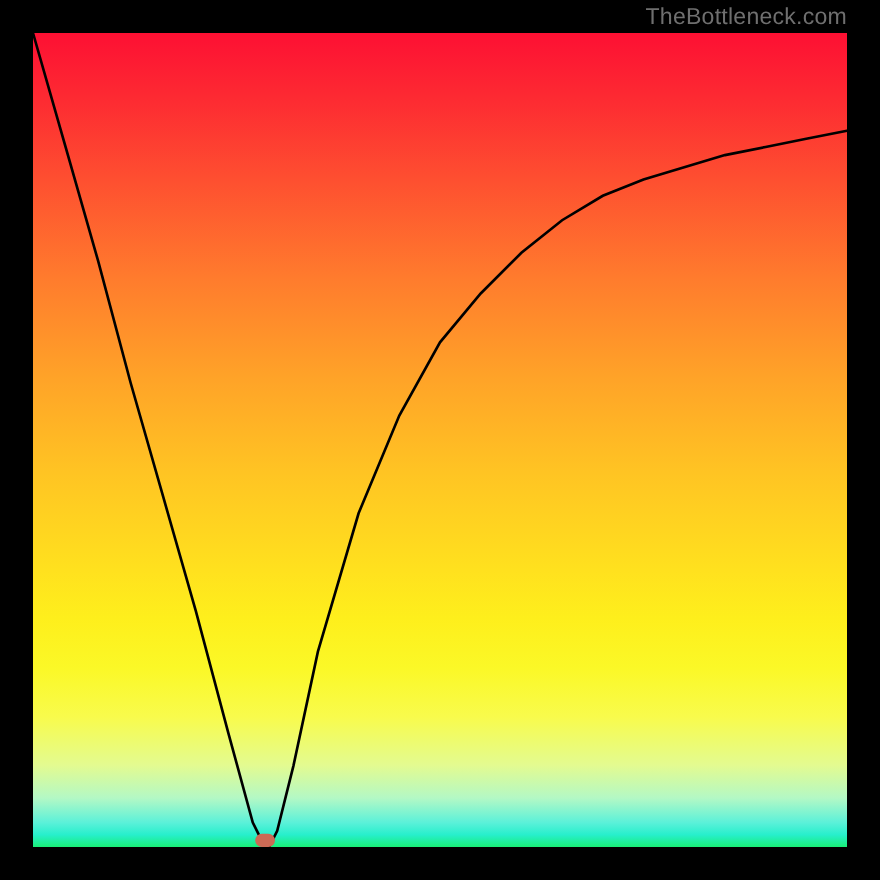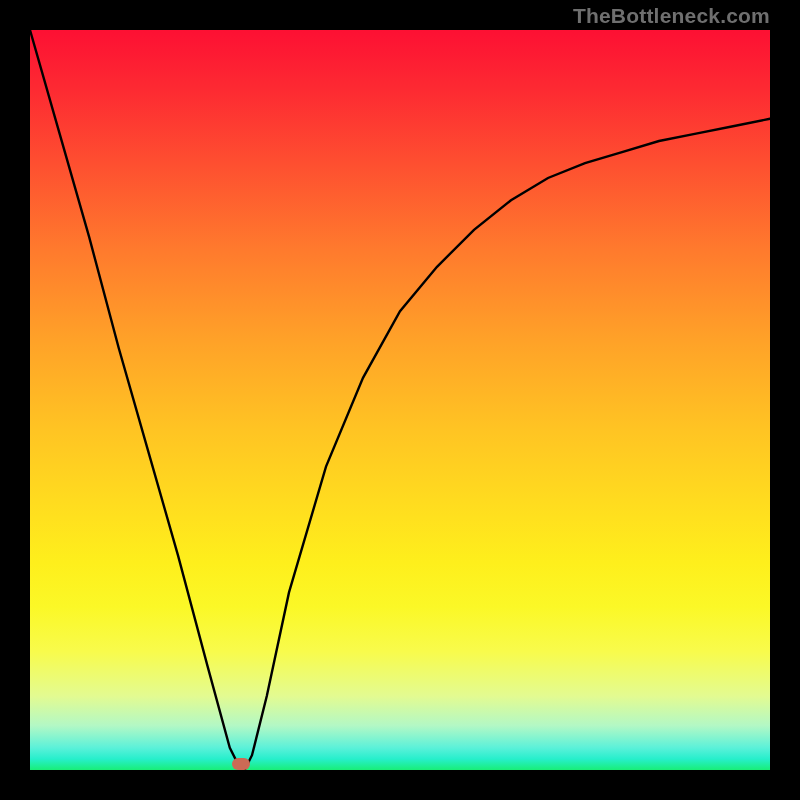--- a/index.html
+++ b/index.html
@@ -42,21 +42,21 @@
       #27efcc 98.5%,
       #19ee77 100%
     );
   }
   .watermark {
     position: absolute;
     top: 4px;
     right: 30px;
     color: #6f6f6f;
     font-size: 21px;
-    font-weight: 700;
+    font-weight: 400;
     letter-spacing: 0.2px;
   }
   .curve-svg {
     position: absolute;
     top: 0;
     left: 0;
   }
   .dot {
     position: absolute;
     width: 18px;

